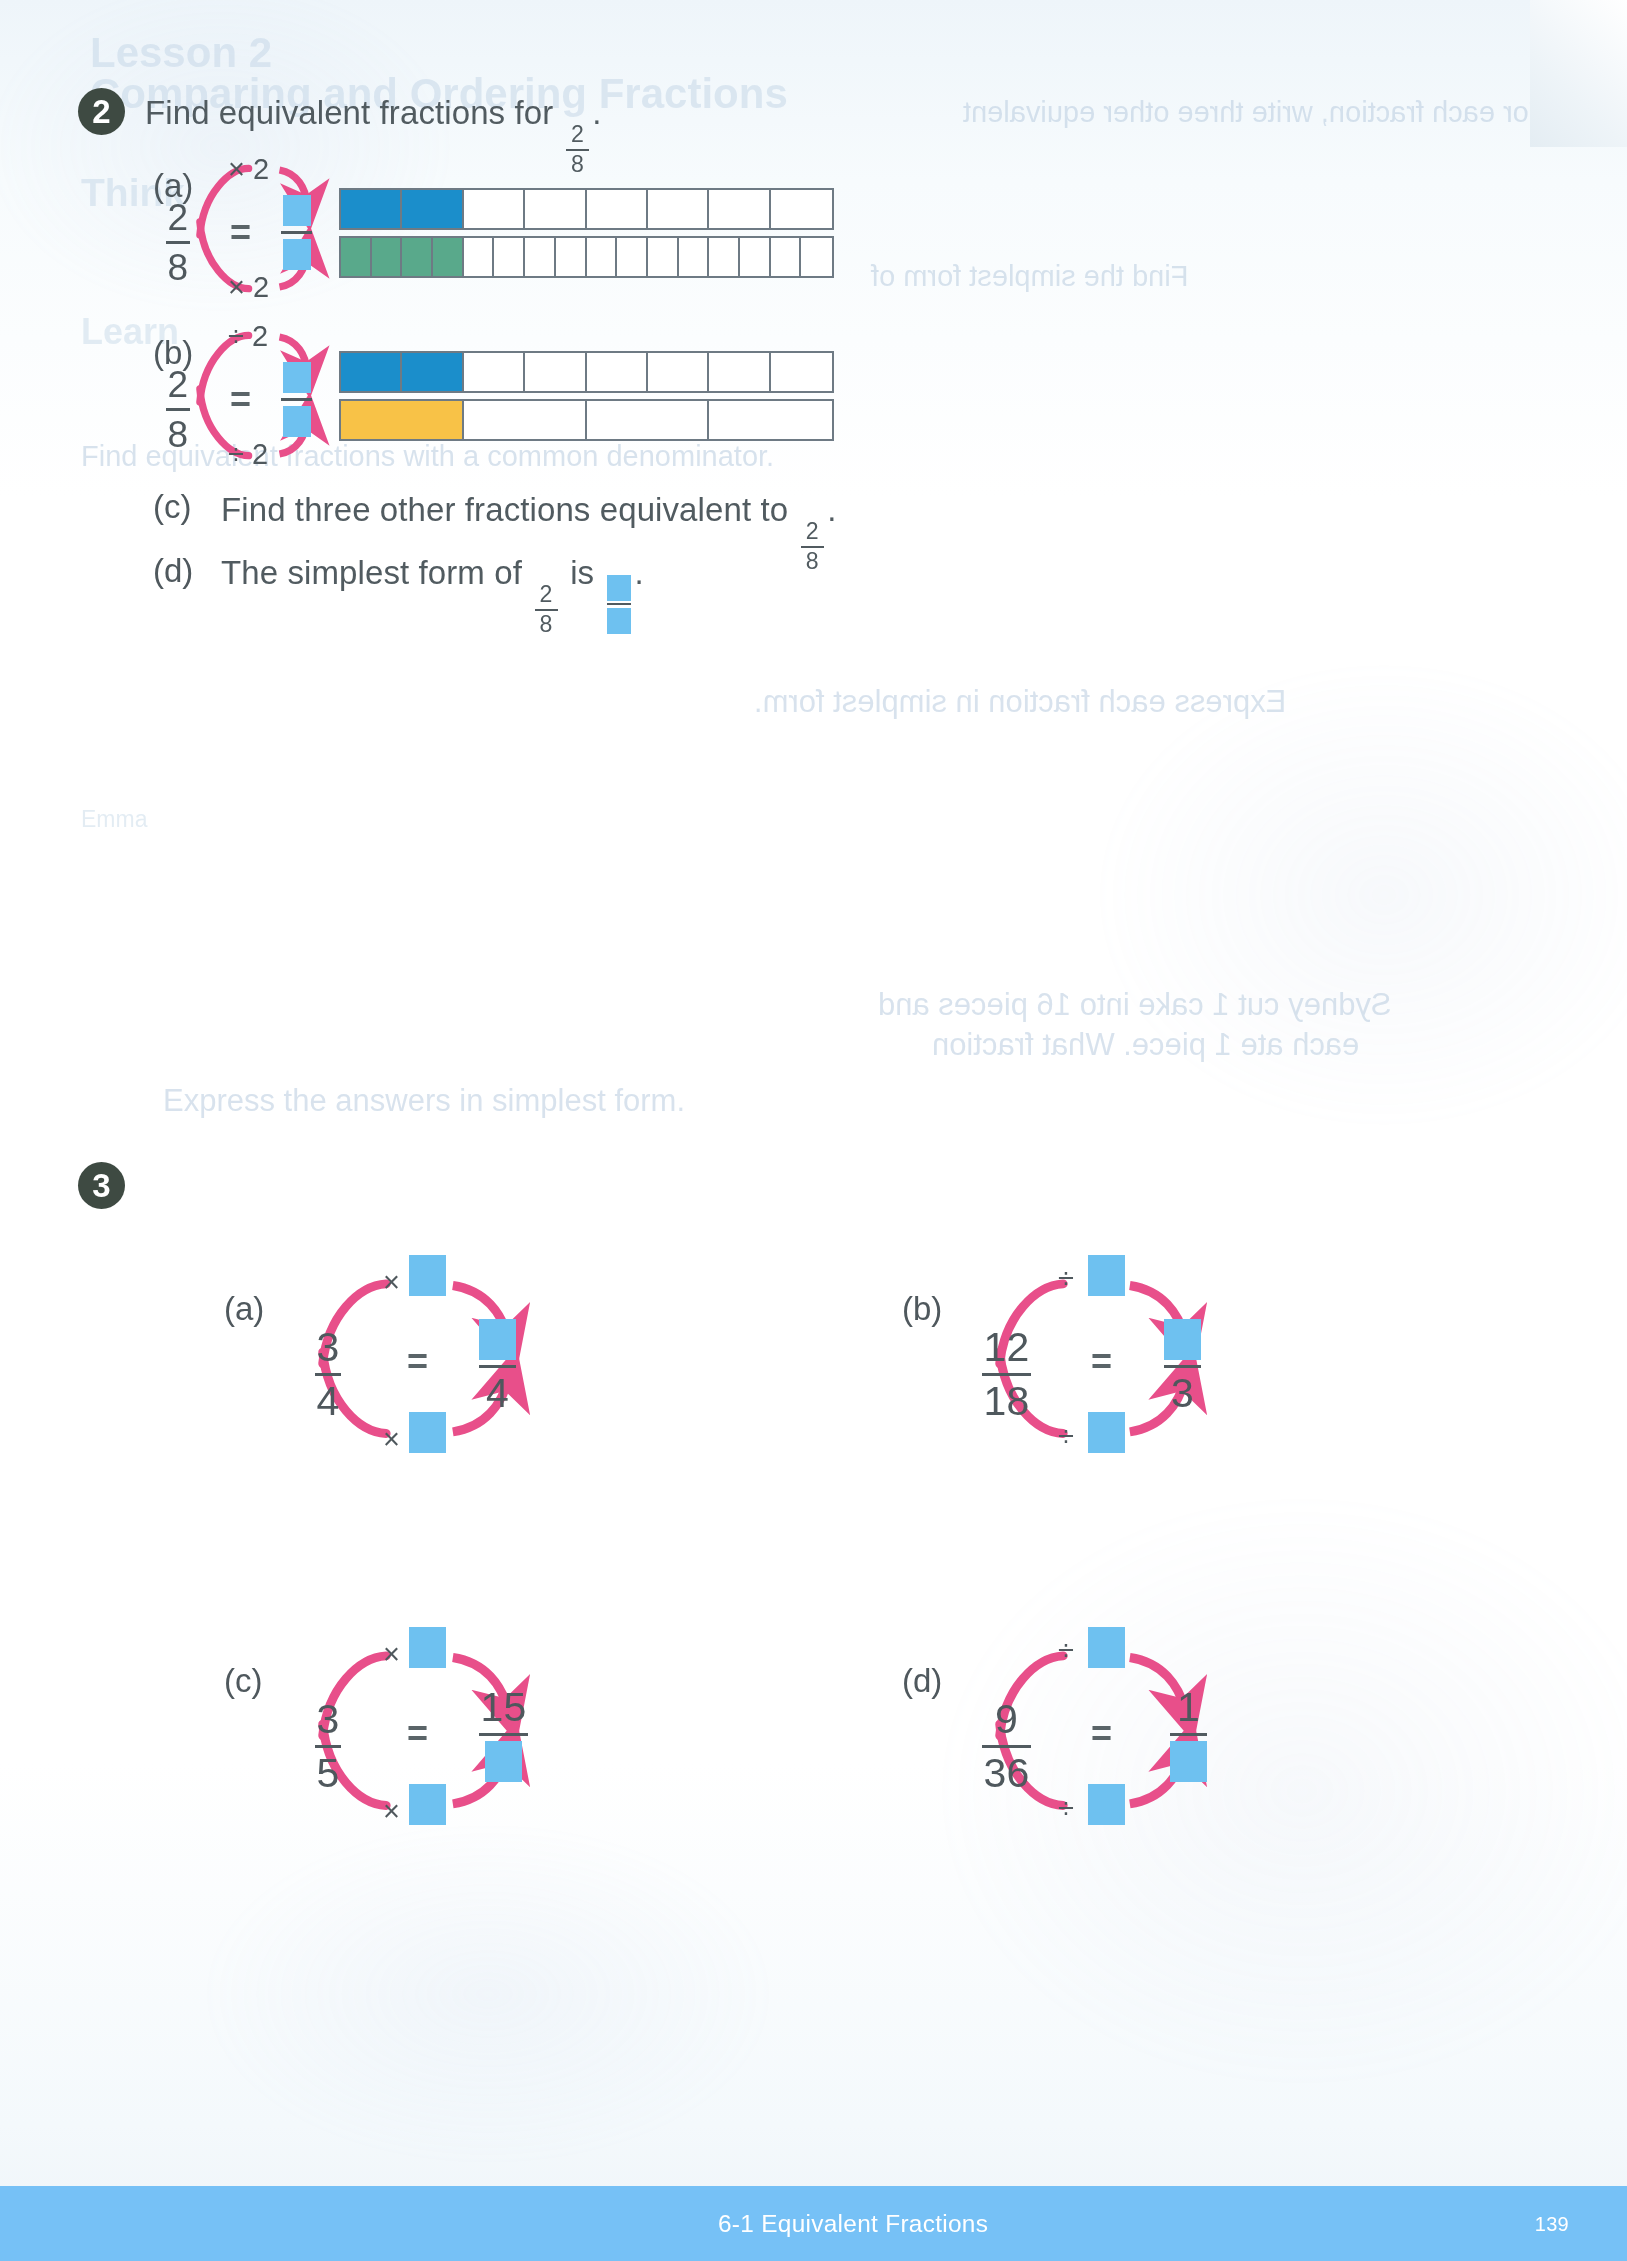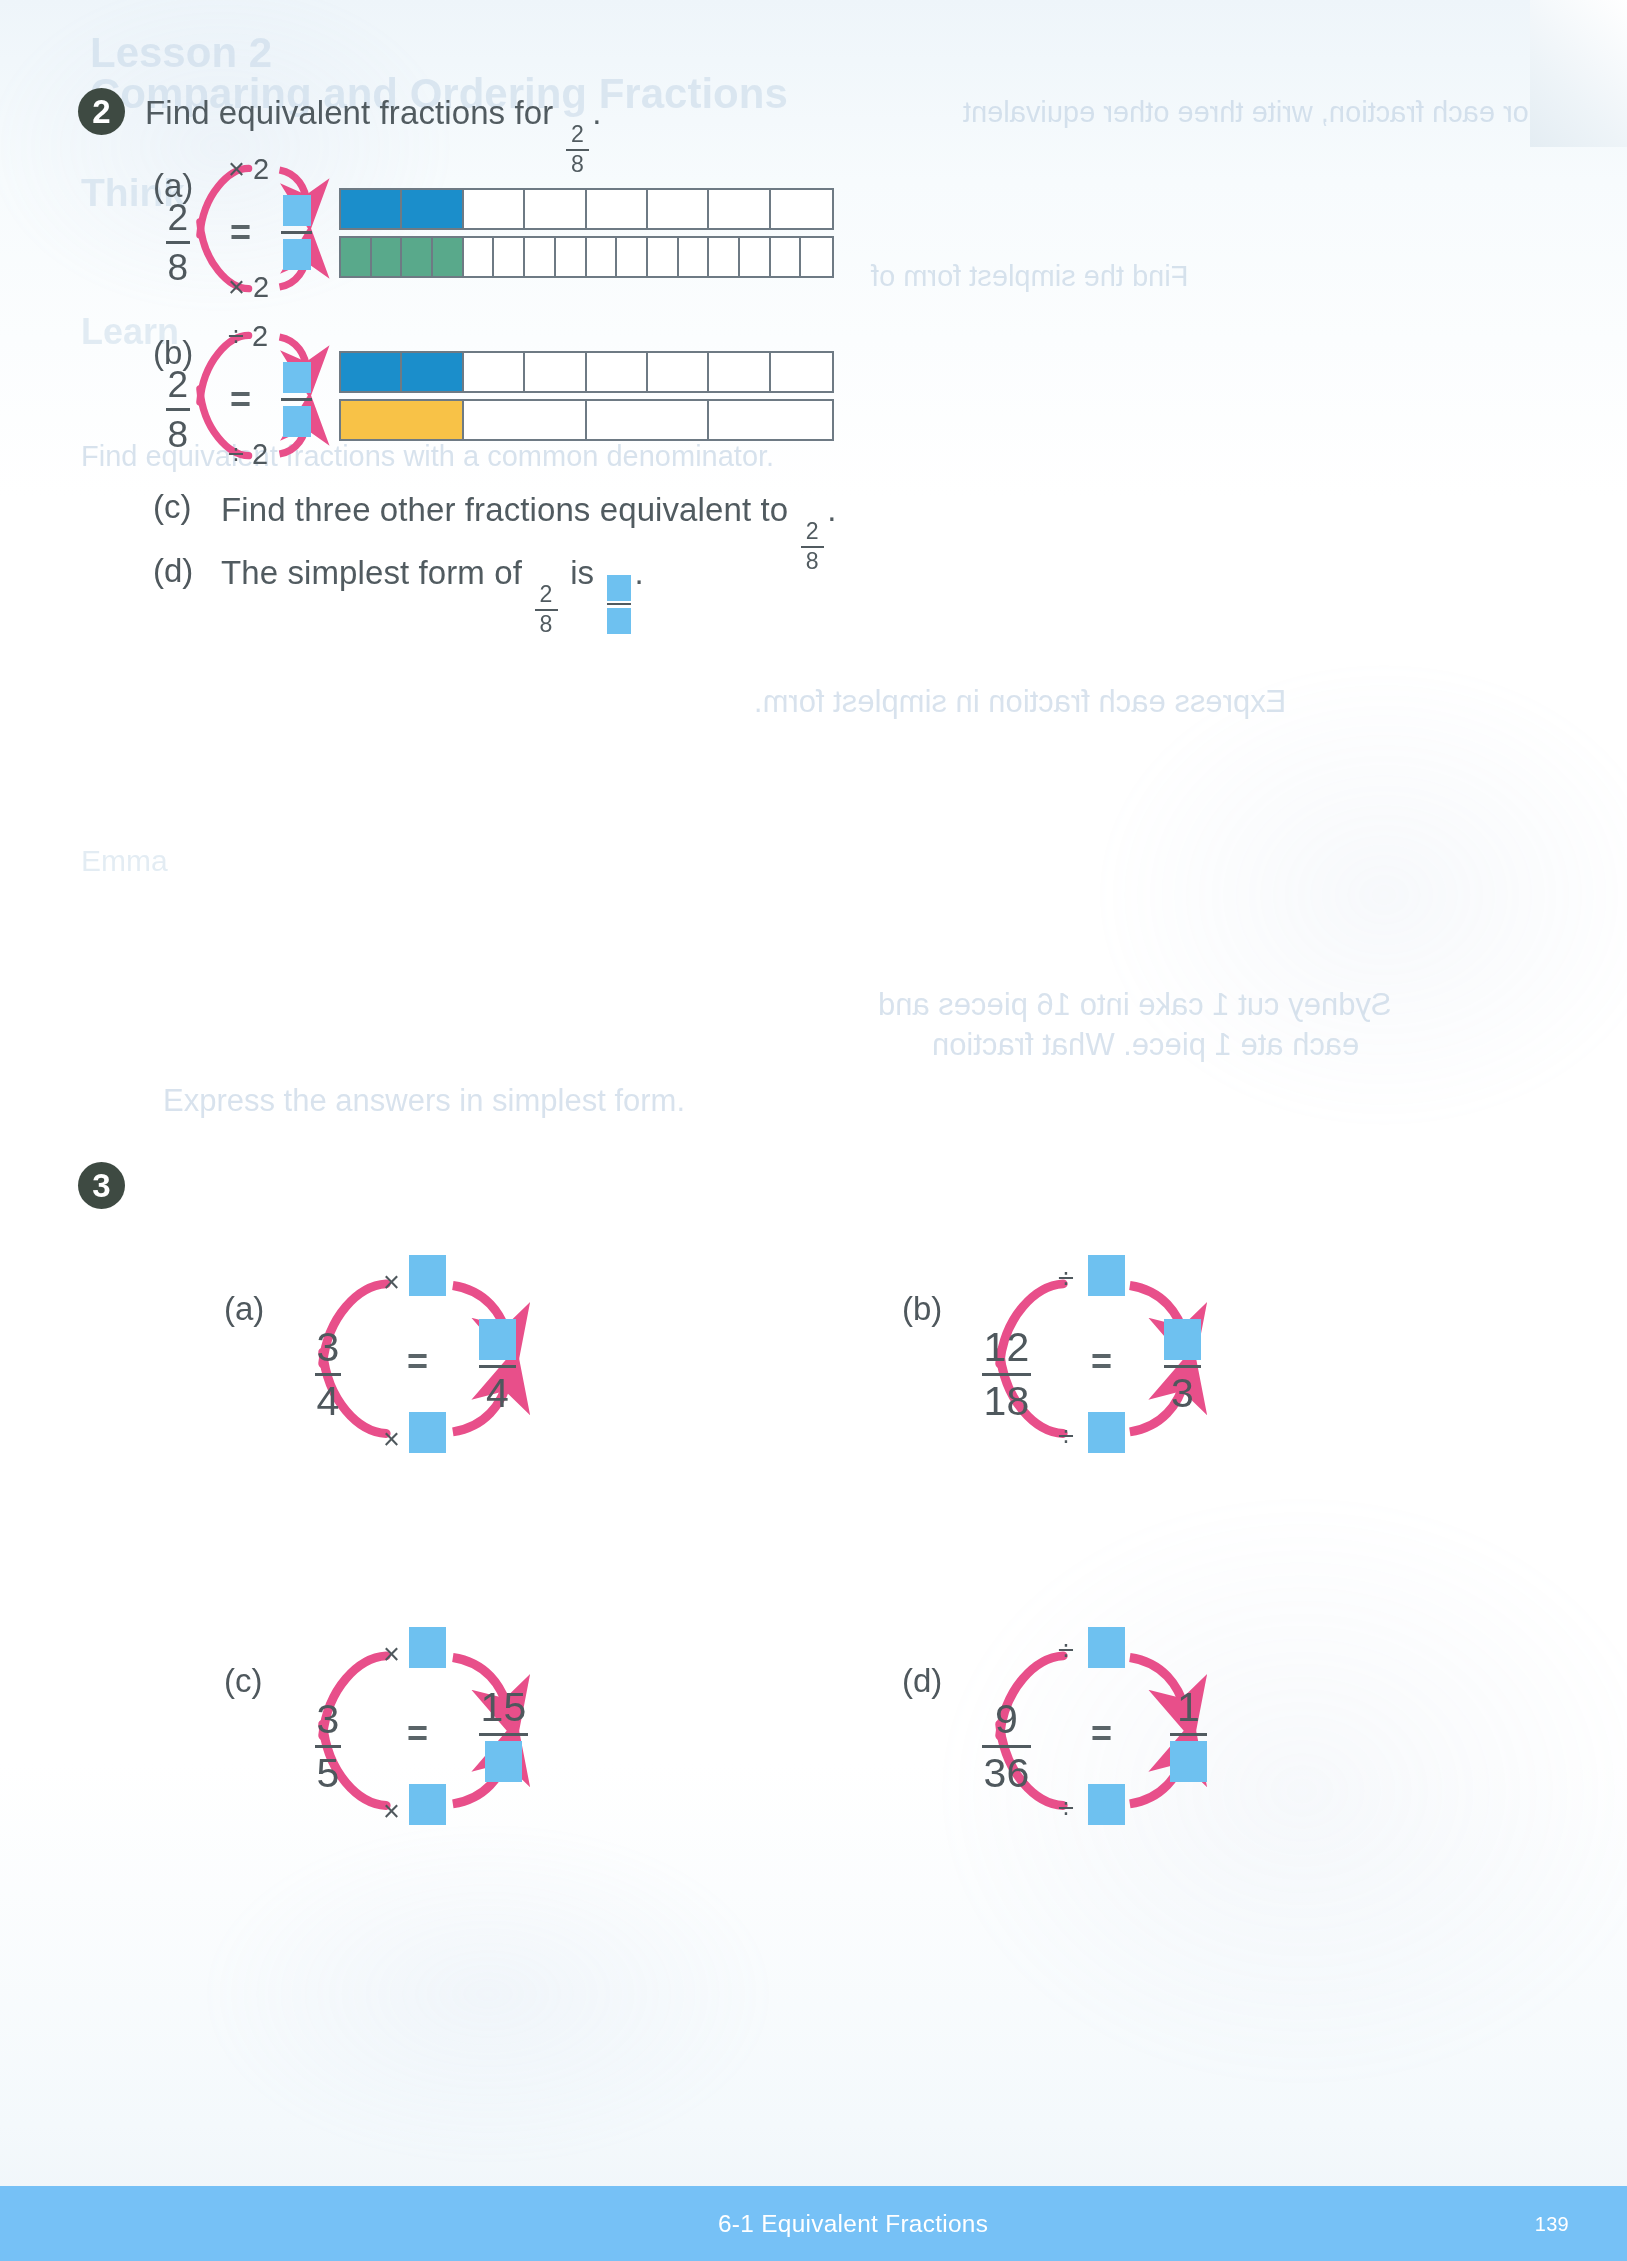--- a/index.html
+++ b/index.html
@@ -105,21 +105,21 @@
 </head>
 <body>
 
 <div id="page">
   <div id="bleed"></div>
 
   <div class="ghost" style="left:90px; top:28.5px; font-size:42px; font-weight:bold; transform:none; color:#c7d8e8;">Lesson 2</div>
   <div class="ghost" style="left:90px; top:70px; font-size:42px; font-weight:bold; transform:none; color:#c7d8e8;">Comparing and Ordering Fractions</div>
   <div class="ghost" style="left:81px; top:171px; font-size:39px; font-weight:bold; transform:none; color:#c9dae9;">Think</div>
   <div class="ghost" style="left:81px; top:311px; font-size:36px; font-weight:bold; transform:none; color:#cddeeb;">Learn</div>
-  <div class="ghost" style="left:81px; top:844px; font-size:30px; transform:none; color:#cddeeb;">Emma</div>
+  <div class="ghost" style="left:81px; top:806px; font-size:23px; transform:none; color:#cddeeb;">Emma</div>
   <div class="ghost" style="right:81px; top:96px; font-size:29px;">For each fraction, write three other equivalent</div>
   <div class="ghost" style="right:440px; top:260px; font-size:29px;">Find the simplest form of</div>
   <div class="ghost" style="left:81px; top:440px; font-size:29px; transform:none;">Find equivalent fractions with a common denominator.</div>
   <div class="ghost" style="right:342px; top:684px; font-size:31px;">Express each fraction in simplest form.</div>
   <div class="ghost" style="left:163px; top:1083px; font-size:31px; transform:none;">Express the answers in simplest form.</div>
   <div class="ghost" style="right:236px; top:987px; font-size:31px;">Sydney cut 1 cake into 16 pieces and</div>
   <div class="ghost" style="right:269px; top:1027px; font-size:31px;">each ate 1 piece. What fraction</div>
 
   <div id="content">
 

